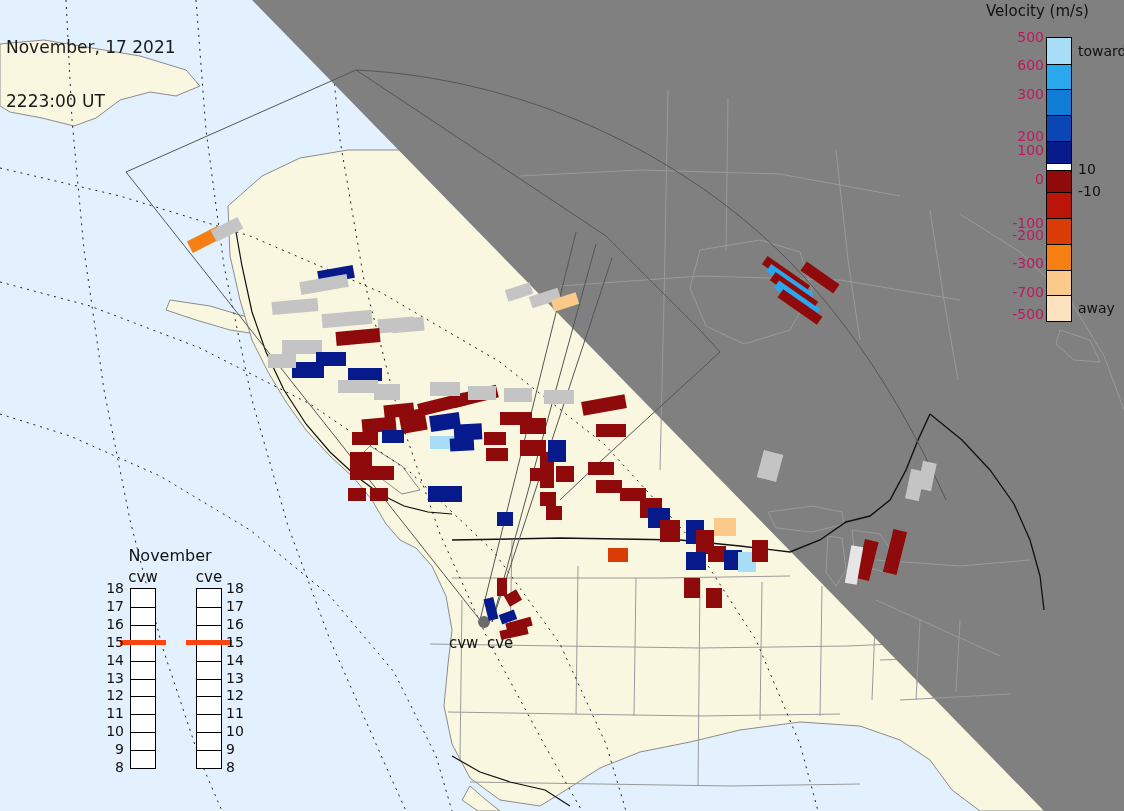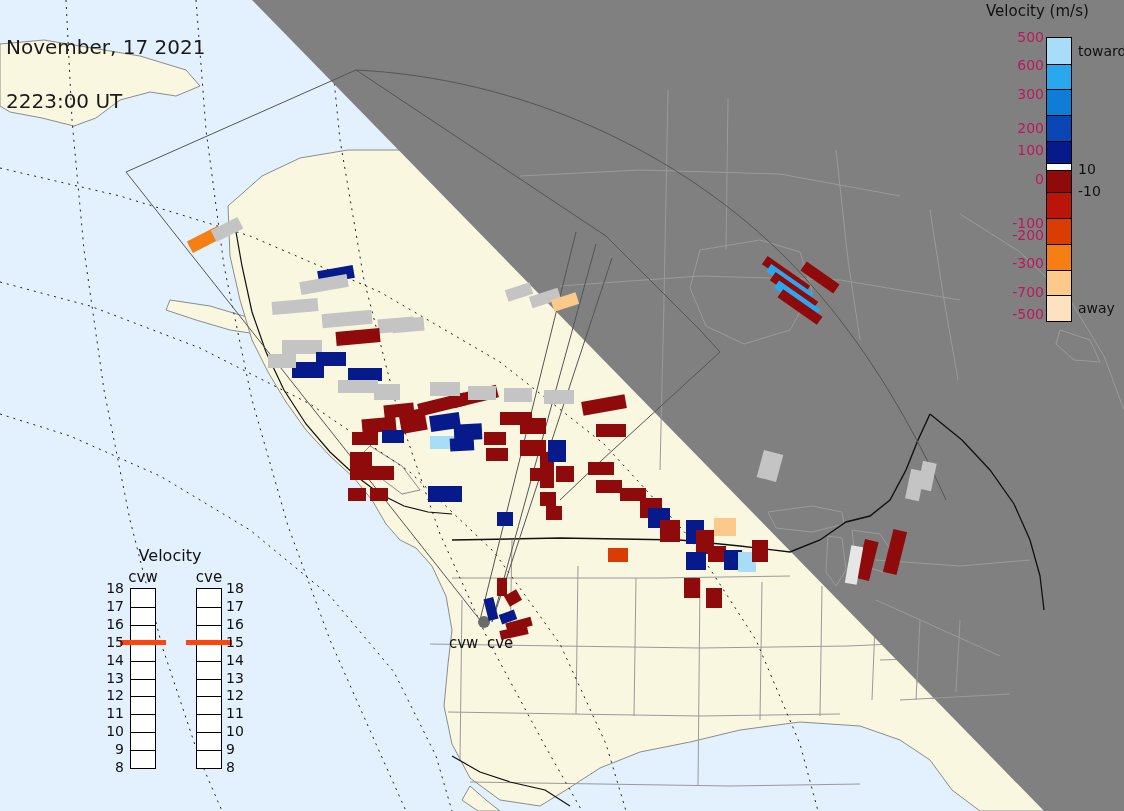--- a/index.html
+++ b/index.html
@@ -13,21 +13,21 @@
     position: relative;
     width: 1124px; height: 811px;
     background: #e2f1fd;
     overflow: hidden;
   }
   #mapsvg { position: absolute; left: 0; top: 0; width: 1124px; height: 811px; }
 
   
   #timestamp {
     position: absolute; left: 6px; top: 2px;
-    font-size: 20px; line-height: 18px;
+    font-size: 17px; line-height: 18px;
     color: #1a1a1a; white-space: pre;
     font-family: "DejaVu Sans", sans-serif;
     letter-spacing: 0px;
   }
   #timestamp div { text-shadow: none; }
 
   
   #velocity-legend {
     position: absolute; left: 986px; top: 2px;
     width: 138px; height: 330px;
@@ -345,39 +345,39 @@
         <div class="seg" style="top: 231.545px; height: 25.7273px; background: rgb(251, 201, 138);"></div>
         <div class="sep" style="top: 231.545px;"></div>
         <div class="seg" style="top: 257.273px; height: 25.7273px; background: rgb(253, 226, 192);"></div>
         <div class="sep" style="top: 257.273px;"></div>
         <div class="seg" style="top: 124.636px; height: 8px; background: rgb(255, 255, 255); border-top: 1px solid rgb(0, 0, 0); border-bottom: 1px solid rgb(0, 0, 0);"></div>
       </div>
     <div id="cbar-ticks">
         <div class="cb-tick" style="top: 35px;">500</div>
         <div class="cb-tick" style="top: 63.3px;">600</div>
         <div class="cb-tick" style="top: 91.6px;">300</div>
-        <div class="cb-tick" style="top: 126px;">200</div>
+        <div class="cb-tick" style="top: 134px;">200</div>
         <div class="cb-tick" style="top: 148.2px;">100</div>
         <div class="cb-tick" style="top: 176.5px;">0</div>
         <div class="cb-tick" style="top: 204.8px; margin-top: 16px;">-100</div>
         <div class="cb-tick" style="top: 233.1px;">-200</div>
         <div class="cb-tick" style="top: 261.4px; text-align: right;">-300</div>
         <div class="cb-tick" style="top: 289.7px;">-700</div>
         <div class="cb-tick" style="top: 312px;">-500</div>
       </div>
     <div id="cbar-sides">
         <div class="cb-side" style="top: 49px;">toward</div>
         <div class="cb-side" style="top: 166.5px;">10</div>
         <div class="cb-side" style="top: 188.5px;">-10</div>
         <div class="cb-side" style="top: 306px;">away</div>
       </div>
   </div>
 
   <div id="frequency-legend">
-    <div id="freq-title">Velocity</div>
+    <div id="freq-title">November</div>
     <div id="freq-body">
         <div class="freq-col-label" style="left: 25px;">cvw</div>
         <div class="freq-bar" style="left: 34px;">
           <div class="fsep" style="top: 17.9px;"></div>
           <div class="fsep" style="top: 35.8px;"></div>
           <div class="fsep" style="top: 53.7px;"></div>
           <div class="fsep" style="top: 71.6px;"></div>
           <div class="fsep" style="top: 89.5px;"></div>
           <div class="fsep" style="top: 107.4px;"></div>
           <div class="fsep" style="top: 125.3px;"></div>

